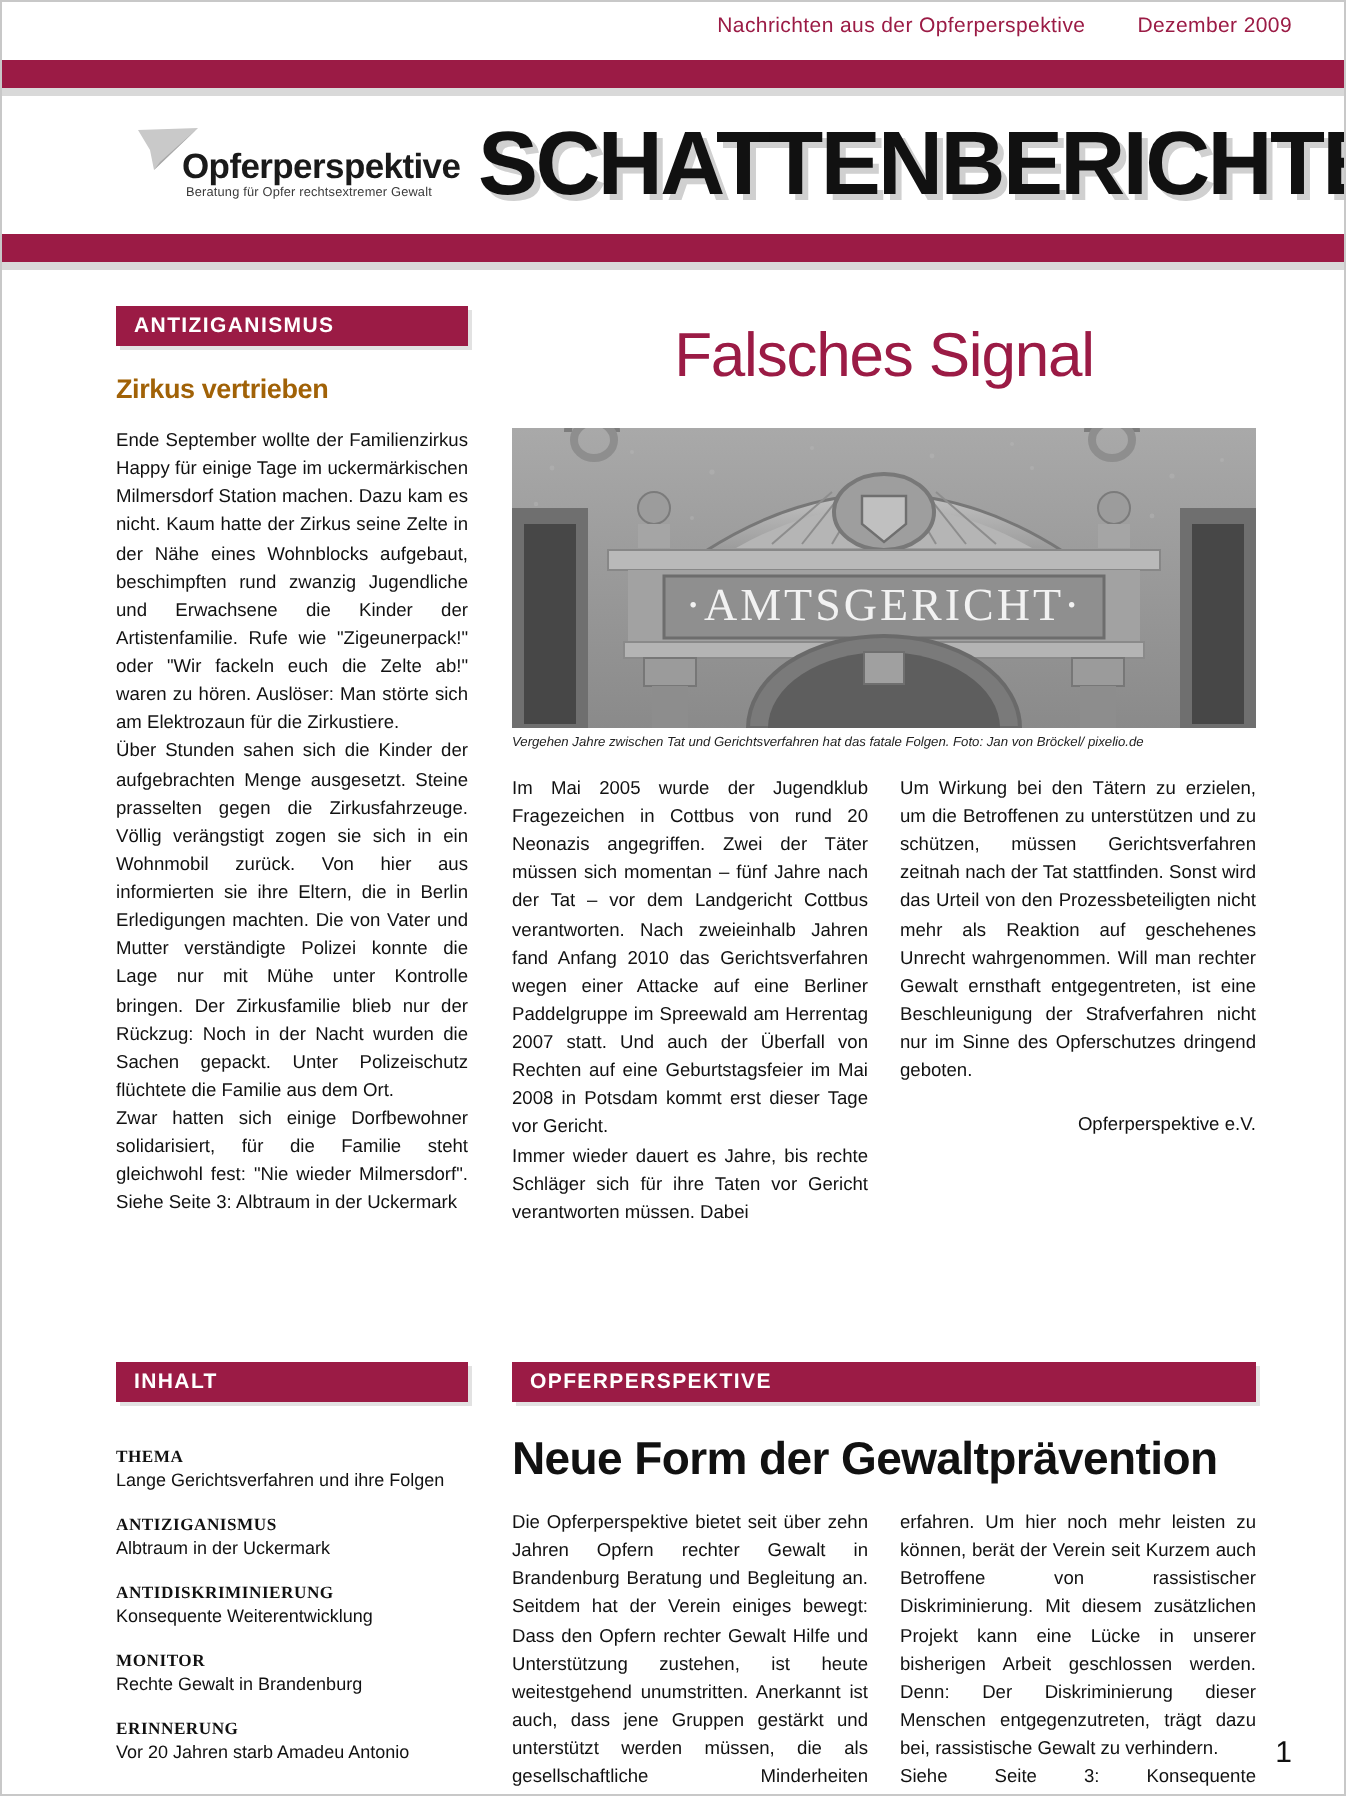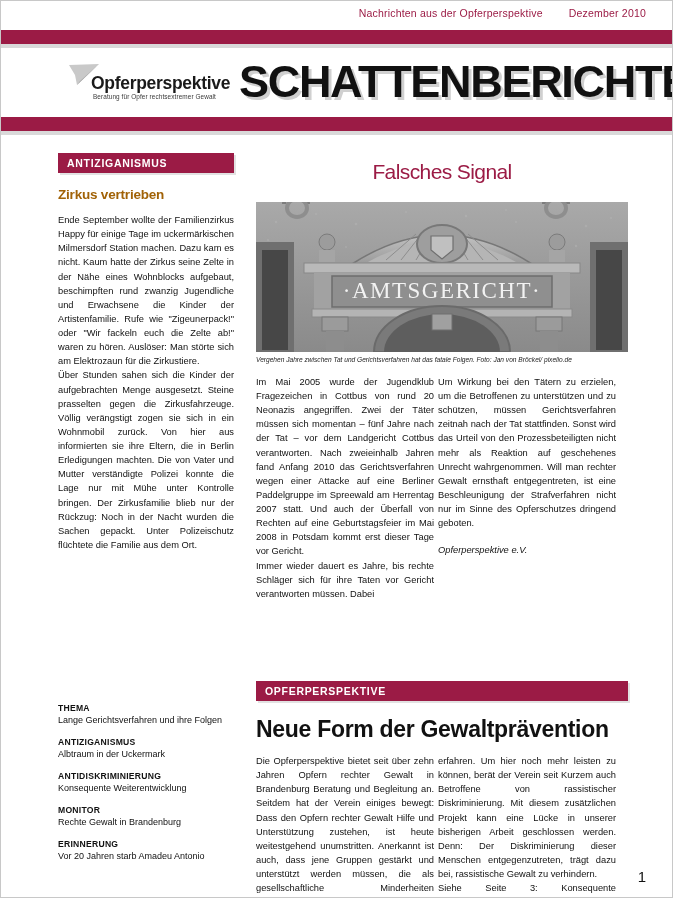--- a/index.html
+++ b/index.html
@@ -138,21 +138,21 @@
   .body-text {
     font-size: 9.3px;
     line-height: 1.52;
     color: #111111;
     text-align: justify;
     hyphens: manual;
   }
   .body-text p { margin: 0; }
 
   .headline {
-    font-size: 21px;
+    font-size: 31px;
     color: #9b1b45;
     text-align: center;
     letter-spacing: -0.6px;
     margin: 7px 0 18px 0;
     font-weight: normal;
   }
 
   .photo-wrap { width: 392px; }
   .photo {
     width: 372px;
@@ -164,41 +164,41 @@
     font-size: 6.6px;
     font-style: italic;
     color: #222222;
     margin-top: 4px;
     line-height: 1.35;
   }
 
   .two-col {
     margin-top: 10px;
     display: flex;
-    gap: 4px;
+    gap: 16px;
   }
   .two-col > div { width: 178px; }
 
   .signature {
     font-size: 9.3px;
-    font-style: italic;
-    text-align: left;
+    text-align: right;
     margin-top: 13px;
     color: #111111;
   }
 
   
   .toc { margin-top: 22px; }
   .toc-entry { margin-top: 12px; }
   .toc-entry:first-child { margin-top: 0; }
   .toc-cat {
     font-size: 8.6px;
     font-weight: bold;
     color: #111111;
     letter-spacing: .25px;
+    font-family: Liberation Serif, serif;
   }
   .toc-desc {
     font-size: 9px;
     color: #111111;
     margin-top: 2px;
   }
 
   
   .bottom-left {
     position: absolute;
@@ -227,21 +227,21 @@
     font-size: 15px;
     color: #111111;
   }
 </style>
 </head>
 <body>
 
 <div class="page">
 
   <div class="top-line">
-    <span>Nachrichten aus der Opferperspektive</span><span class="issue">Dezember 2010</span>
+    <span>Nachrichten aus der Opferperspektive</span><span class="issue">Dezember 2009</span>
   </div>
 
   <div class="band band-top"></div>
   <div class="band-shadow band-top-shadow"></div>
 
   <div class="masthead">
     <div class="logo">
       <svg width="60" height="54" viewBox="0 0 60 54">
         <path d="M34 4 A22 22 0 1 0 34 50 A17 17 0 1 1 34 4 Z" fill="#9b1b45"></path>
         <path d="M22 10 L52 9 L30 30 L28 20 Z" fill="#c9c9c9"></path>
@@ -257,20 +257,21 @@
   <div class="band-shadow band-bottom-shadow"></div>
 
   <div class="content">
 
     <div class="col-left">
       <div class="section-bar">ANTIZIGANISMUS</div>
       <div class="sub-head">Zirkus vertrieben</div>
       <div class="body-text">
         <p>Ende September wollte der Familienzirkus Happy für einige Tage im uckermärkischen Milmersdorf Station machen. Dazu kam es nicht. Kaum hatte der Zirkus seine Zelte in der Nähe eines Wohnblocks aufgebaut, beschimpften rund zwanzig Jugendliche und Erwachsene die Kinder der Artistenfamilie. Rufe wie "Zigeunerpack!" oder "Wir fackeln euch die Zelte ab!" waren zu hören. Auslöser: Man störte sich am Elektrozaun für die Zirkustiere.</p>
         <p>Über Stunden sahen sich die Kinder der aufgebrachten Menge ausgesetzt. Steine prasselten gegen die Zirkusfahrzeuge. Völlig verängstigt zogen sie sich in ein Wohnmobil zurück. Von hier aus informierten sie ihre Eltern, die in Berlin Erledigungen machten. Die von Vater und Mutter verständigte Polizei konnte die Lage nur mit Mühe unter Kontrolle bringen. Der Zirkusfamilie blieb nur der Rückzug: Noch in der Nacht wurden die Sachen gepackt. Unter Polizeischutz flüchtete die Familie aus dem Ort.</p>
+        <p>Zwar hatten sich einige Dorfbewohner solidarisiert, für die Familie steht gleichwohl fest: "Nie wieder Milmersdorf". Siehe Seite 3: Albtraum in der Uckermark</p>
       </div>
     </div>
 
     <div class="col-main">
       <div class="headline">Falsches Signal</div>
 
       <div class="photo-wrap">
         <svg class="photo" viewBox="0 0 372 150" preserveAspectRatio="none">
           <defs>
             <linearGradient id="wallg" x1="0" y1="0" x2="0" y2="1">
@@ -353,20 +354,21 @@
           <p>Immer wieder dauert es Jahre, bis rechte Schläger sich für ihre Taten vor Gericht verantworten müssen. Dabei</p>
         </div>
         <div class="body-text">
           <p>Um Wirkung bei den Tätern zu erzielen, um die Betroffenen zu unterstützen und zu schützen, müssen Gerichtsverfahren zeitnah nach der Tat stattfinden. Sonst wird das Urteil von den Prozessbeteiligten nicht mehr als Reaktion auf geschehenes Unrecht wahrgenommen. Will man rechter Gewalt ernsthaft entgegentreten, ist eine Beschleunigung der Strafverfahren nicht nur im Sinne des Opferschutzes dringend geboten.</p>
           <div class="signature">Opferperspektive e.V.</div>
         </div>
       </div>
     </div>
 
     <div class="bottom-left">
+      <div class="section-bar">INHALT</div>
       <div class="toc">
         <div class="toc-entry">
           <div class="toc-cat">THEMA</div>
           <div class="toc-desc">Lange Gerichtsverfahren und ihre Folgen</div>
         </div>
         <div class="toc-entry">
           <div class="toc-cat">ANTIZIGANISMUS</div>
           <div class="toc-desc">Albtraum in der Uckermark</div>
         </div>
         <div class="toc-entry">

